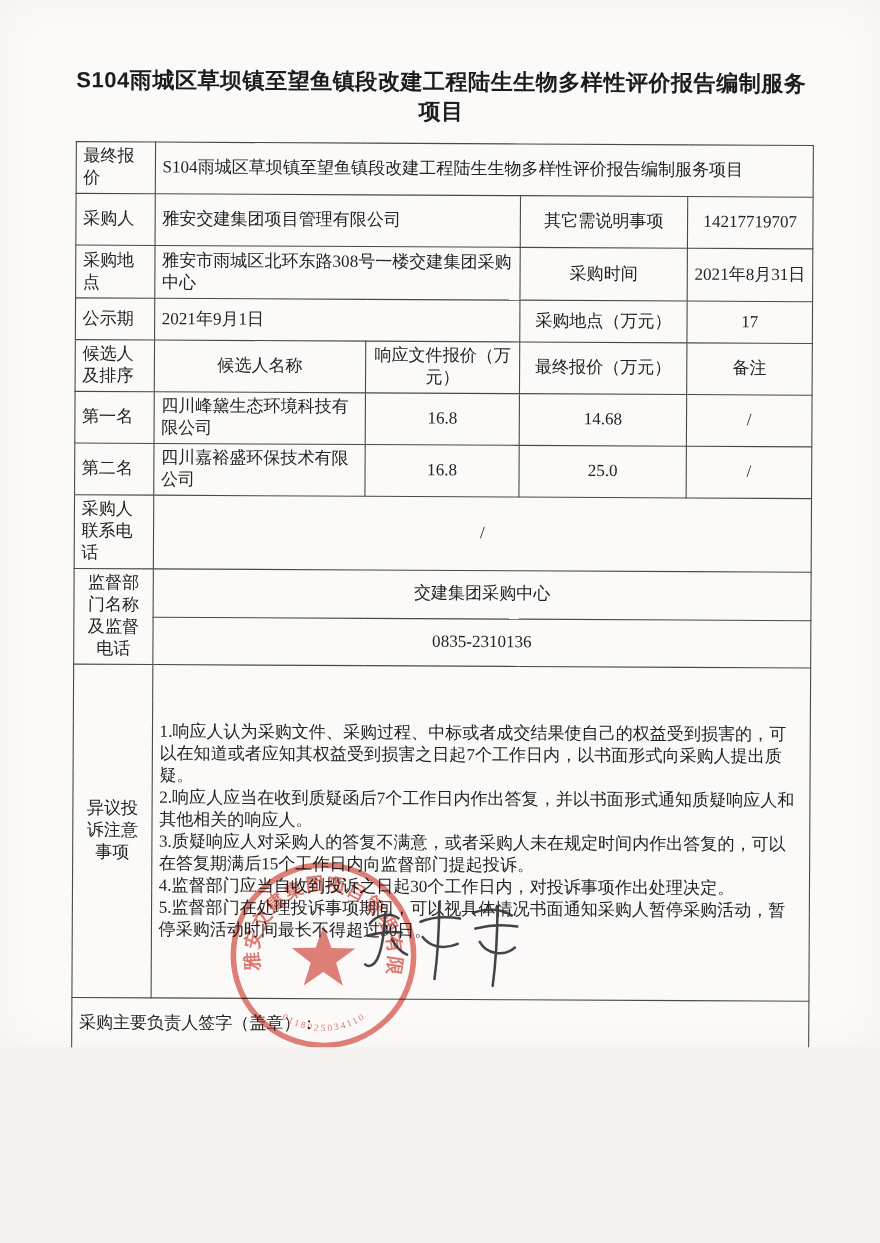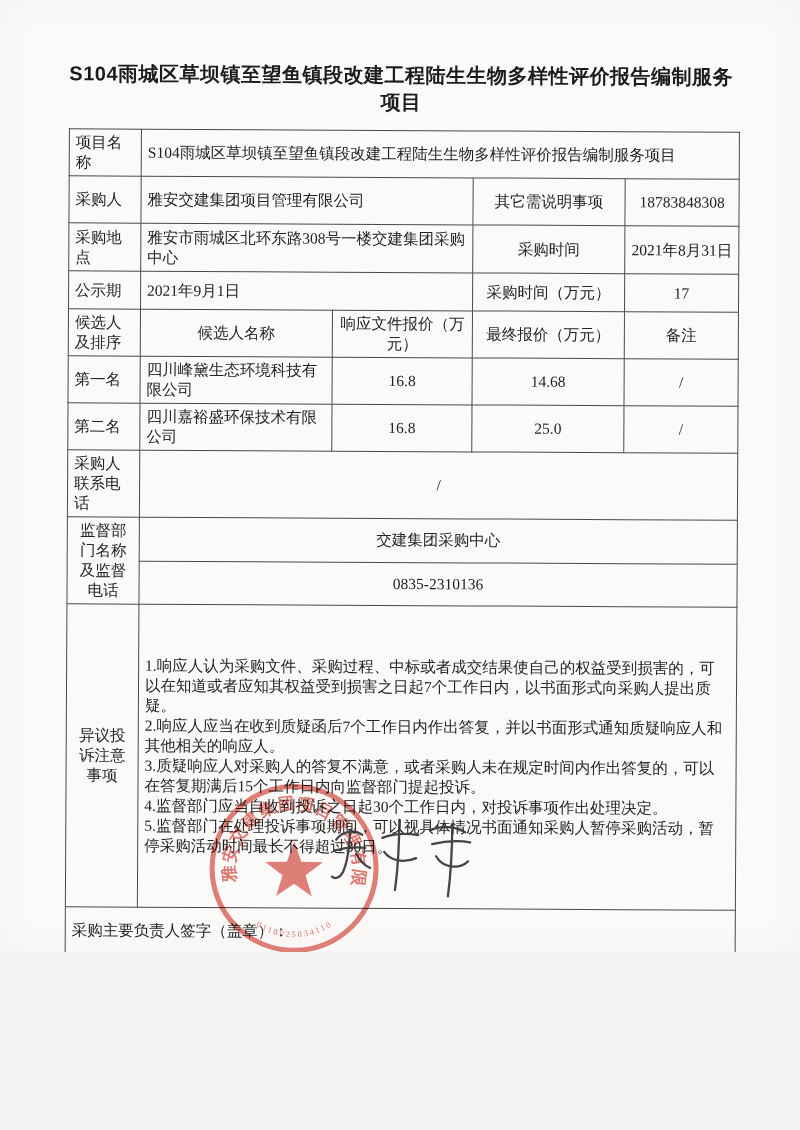--- a/index.html
+++ b/index.html
@@ -39,42 +39,42 @@
     <colgroup>
       <col style="width:72px">
           <col style="width:192px">
           <col style="width:140px">
       <col style="width:152px">
           <col style="width:114px">
     </colgroup>
 
     <tbody>
           <tr style="height:40px">
-      <td class="lab lft">项目名称</td>
+      <td class="lab lft">最终报价</td>
       <td class="lft" colspan="4">S104雨城区草坝镇至望鱼镇段改建工程陆生生物多样性评价报告编制服务项目</td>
     </tr>
 
     <tr style="height:47px">
       <td class="lab lft">采购人</td>
       <td class="lft" colspan="2">雅安交建集团项目管理有限公司</td>
       <td class="ctr">其它需说明事项</td>
-      <td class="ctr">18783848308</td>
+      <td class="ctr">14217719707</td>
     </tr>
 
     <tr style="height:48px">
       <td class="lab lft">采购地点</td>
       <td class="lft" colspan="2">雅安市雨城区北环东路308号一楼交建集团采购中心</td>
       <td class="ctr">采购时间</td>
       <td class="ctr">2021年8月31日</td>
     </tr>
 
     <tr style="height:38px">
       <td class="lab lft">公示期</td>
       <td class="lft" colspan="2">2021年9月1日</td>
-      <td class="ctr">采购时间（万元）</td>
+      <td class="ctr">采购地点（万元）</td>
       <td class="ctr">17</td>
     </tr>
 
     <tr style="height:43px">
       <td class="lab lft">候选人及排序</td>
       <td class="ctr">候选人名称</td>
       <td class="ctr">响应文件报价（万元）</td>
       <td class="ctr">最终报价（万元）</td>
       <td class="ctr">备注</td>
     </tr>

